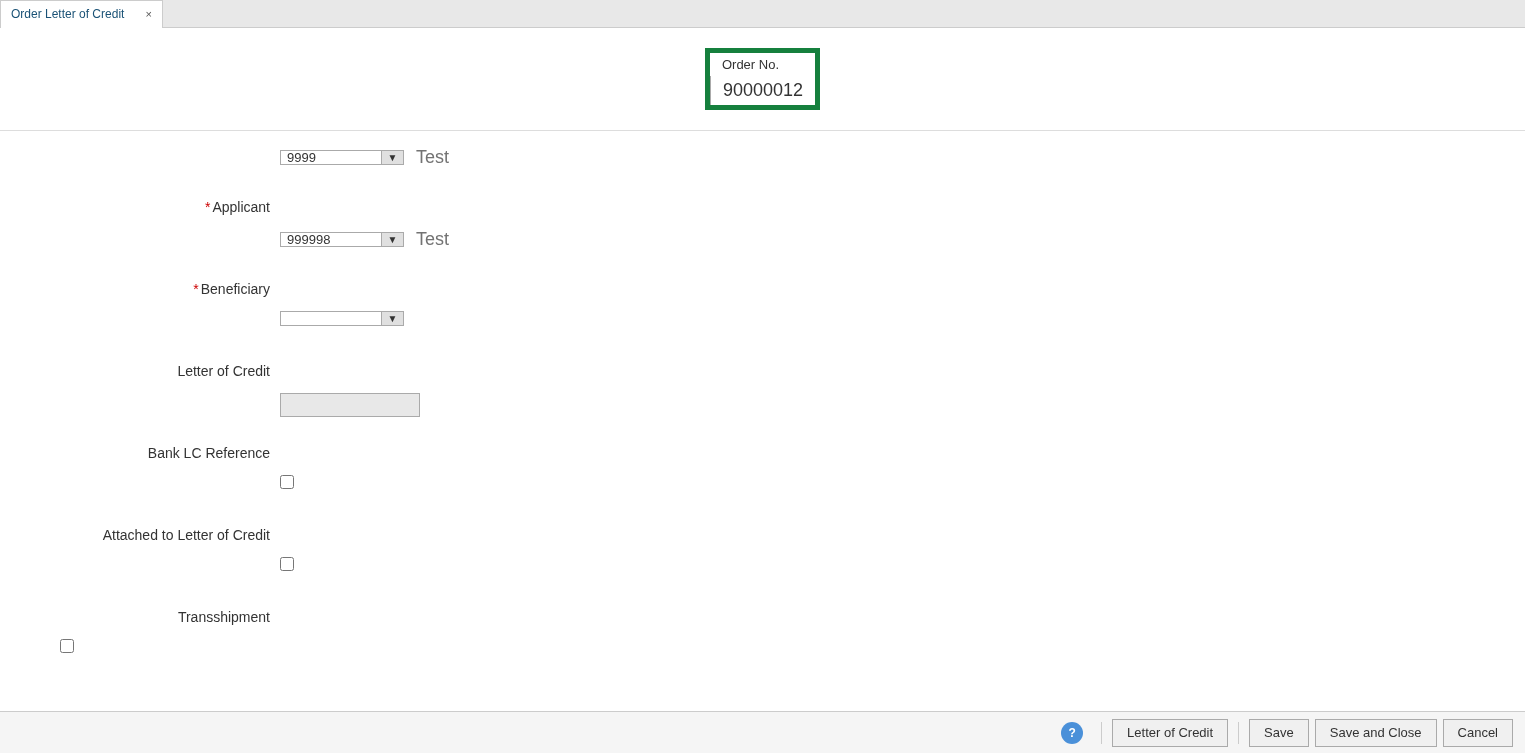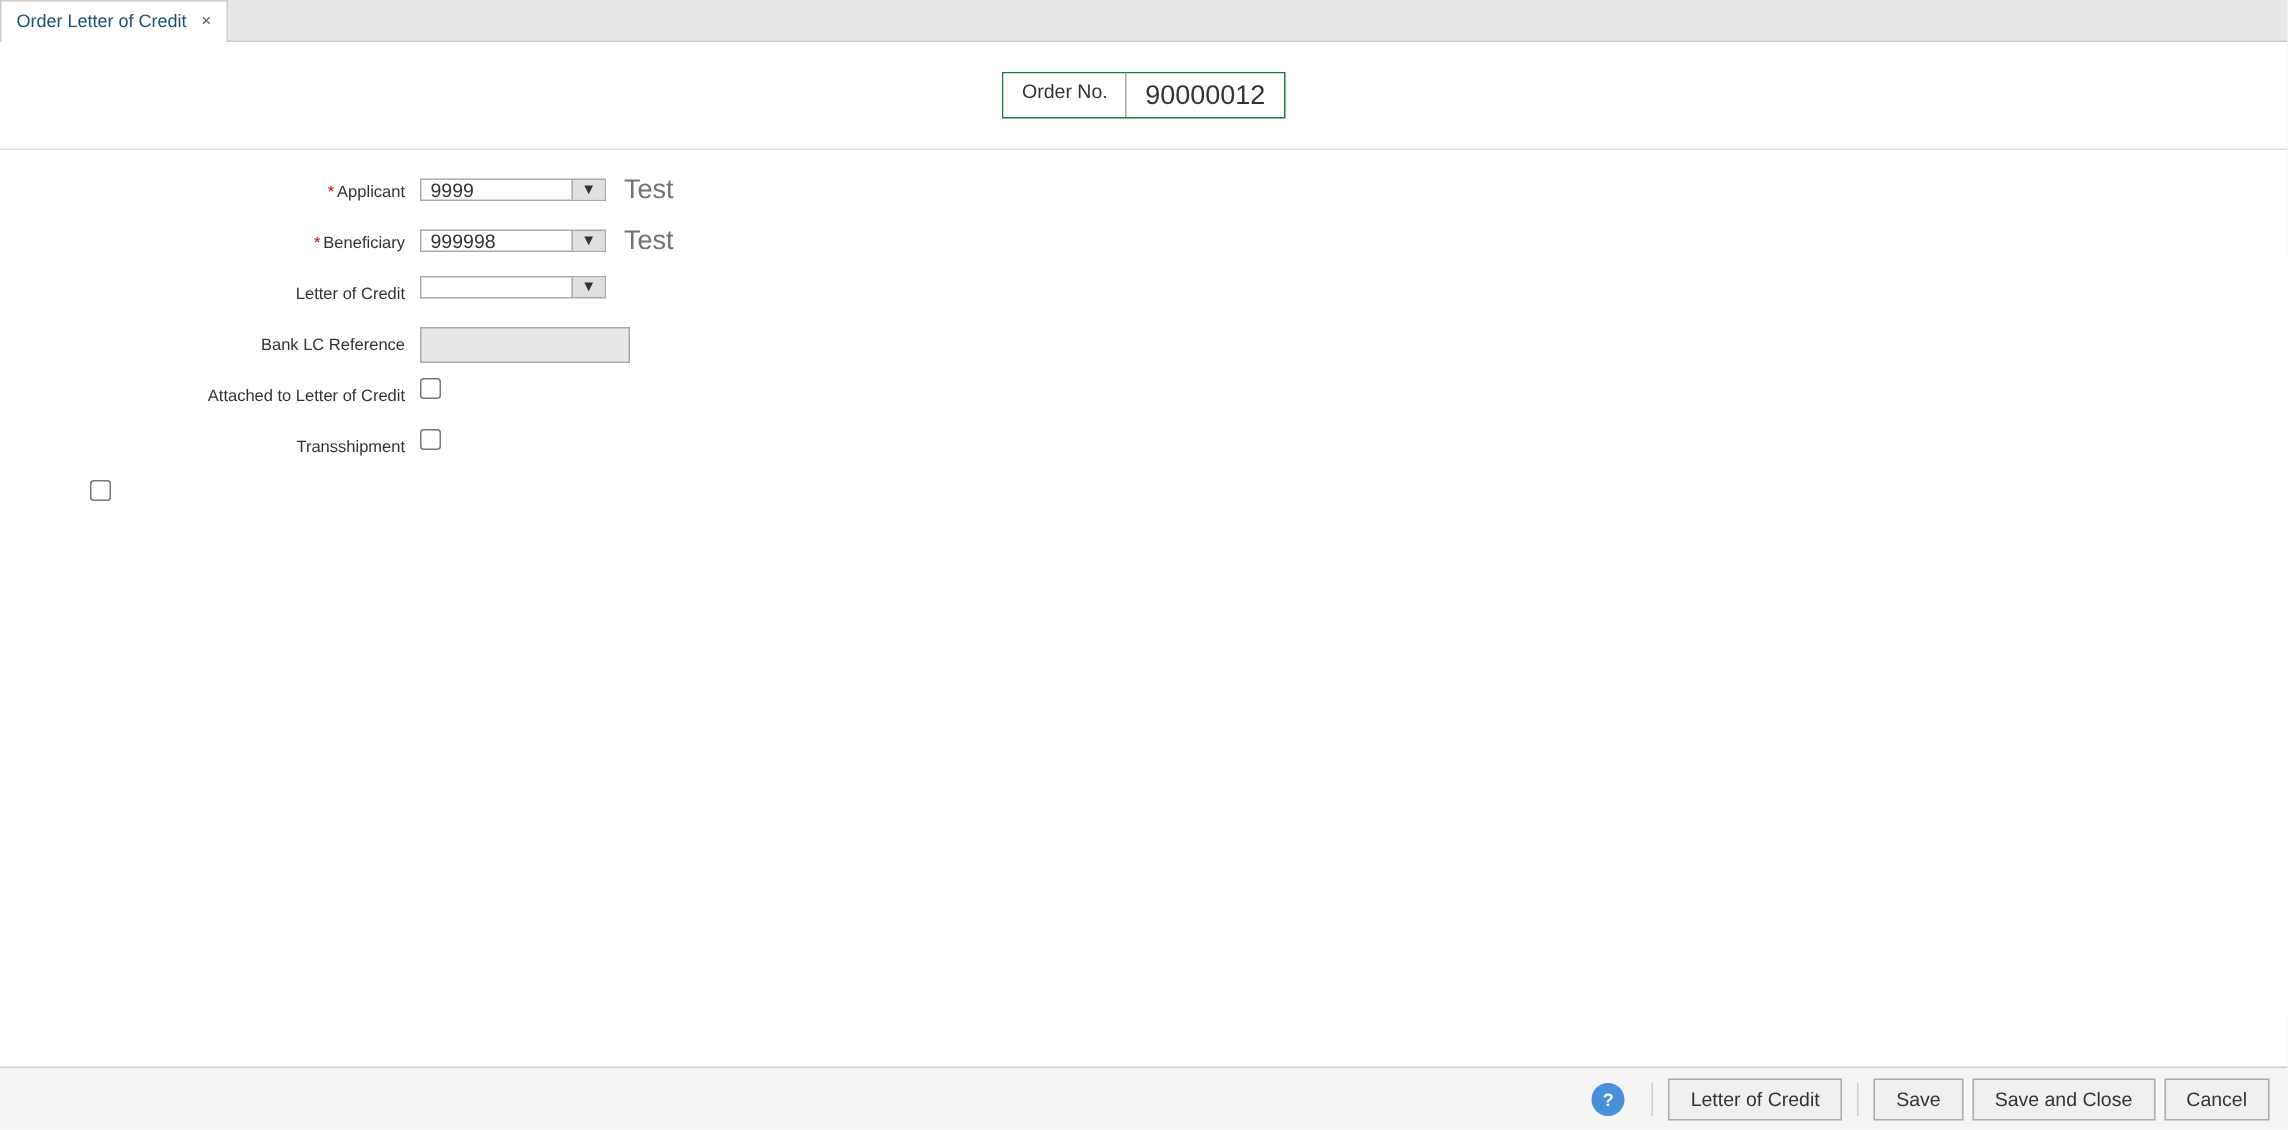--- a/index.html
+++ b/index.html
@@ -24,21 +24,21 @@
       display: flex;
       align-items: center;
       background: white;
       border: 1px solid #ccc;
       border-bottom: none;
       padding: 4px 10px 4px 10px;
       font-size: 12px;
       color: #1a5276;
       cursor: pointer;
       height: 28px;
-      gap: 6px;
+      gap: 17px;
     }
     .tab-close {
       font-size: 11px;
       color: #555;
       cursor: pointer;
       margin-left: 4px;
     }
 
     
     .main-content {
@@ -56,21 +56,22 @@
     }
 
     
     .order-no-row {
       display: flex;
       justify-content: center;
       margin-bottom: 20px;
     }
     .order-no-box {
       display: flex;
-      border: 1px solid #15803d;
+      border: 5px solid #15803d;
+      flex-direction: column;
     }
     .order-no-label {
       padding: 4px 12px;
       font-size: 13px;
       color: #333;
       background: white;
     }
     .order-no-value {
       padding: 4px 12px;
       font-size: 18px;
@@ -91,21 +92,22 @@
       align-items: flex-start;
       margin-bottom: 10px;
       padding-left: 60px;
     }
     .form-label {
       text-align: right;
       min-width: 220px;
       padding-right: 10px;
       line-height: 24px;
       color: #333;
-      font-size: 11px;
+      font-size: 14px;
+      margin-top: 48px;
     }
     .required-star {
       color: #cc0000;
       margin-right: 2px;
     }
     .form-control-wrap {
       display: flex;
       align-items: center;
       gap: 8px;
     }

